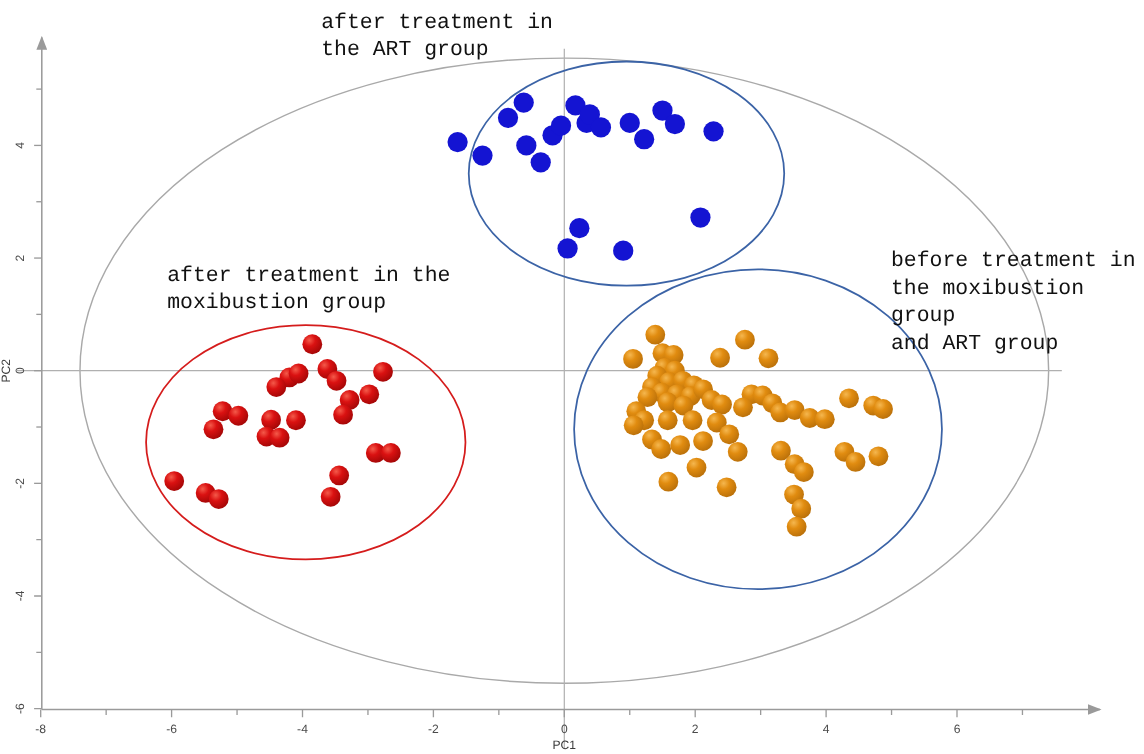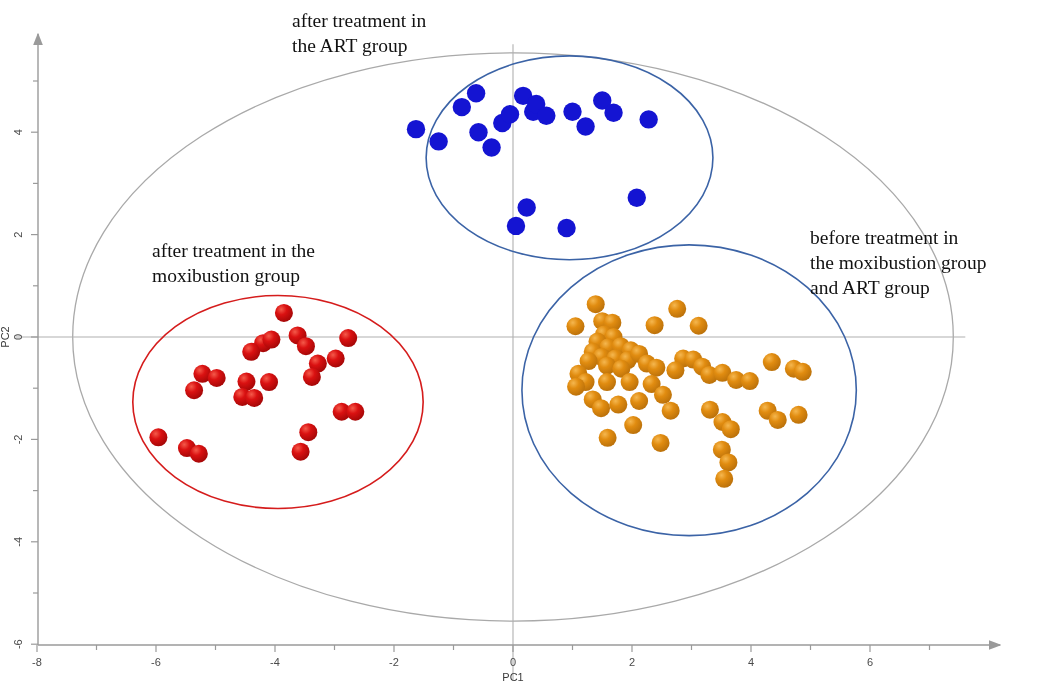--- a/index.html
+++ b/index.html
@@ -10,21 +10,21 @@
   }
   #plot-root{position:absolute;inset:0;}
   svg.plot{position:absolute;left:0;top:0;width:1040px;height:685px;}
   .axis-line{stroke:#9a9a9a;stroke-width:1.4;fill:none;}
   .tick{stroke:#9a9a9a;stroke-width:1.2;}
   .zeroline{stroke:#b0b0b0;stroke-width:1.1;}
   .ticklabel{font-family:"Liberation Sans",sans-serif;font-size:11px;fill:#4a4a4a;}
   .axistitle{font-family:"Liberation Sans",sans-serif;font-size:11px;fill:#3a3a3a;}
   .annot{
     position:absolute;
-    font-family:Liberation Serif, serif;
+    font-family:Liberation Mono, monospace;
     font-size:19.5px;line-height:25px;color:#111111;
     white-space:pre-line;
   }
   #annot-art{left:292px;top:8px;}
   #annot-moxi{left:152px;top:238px;}
   #annot-before{left:810px;top:225px;}
 </style>
 </head>
 <body>
 

